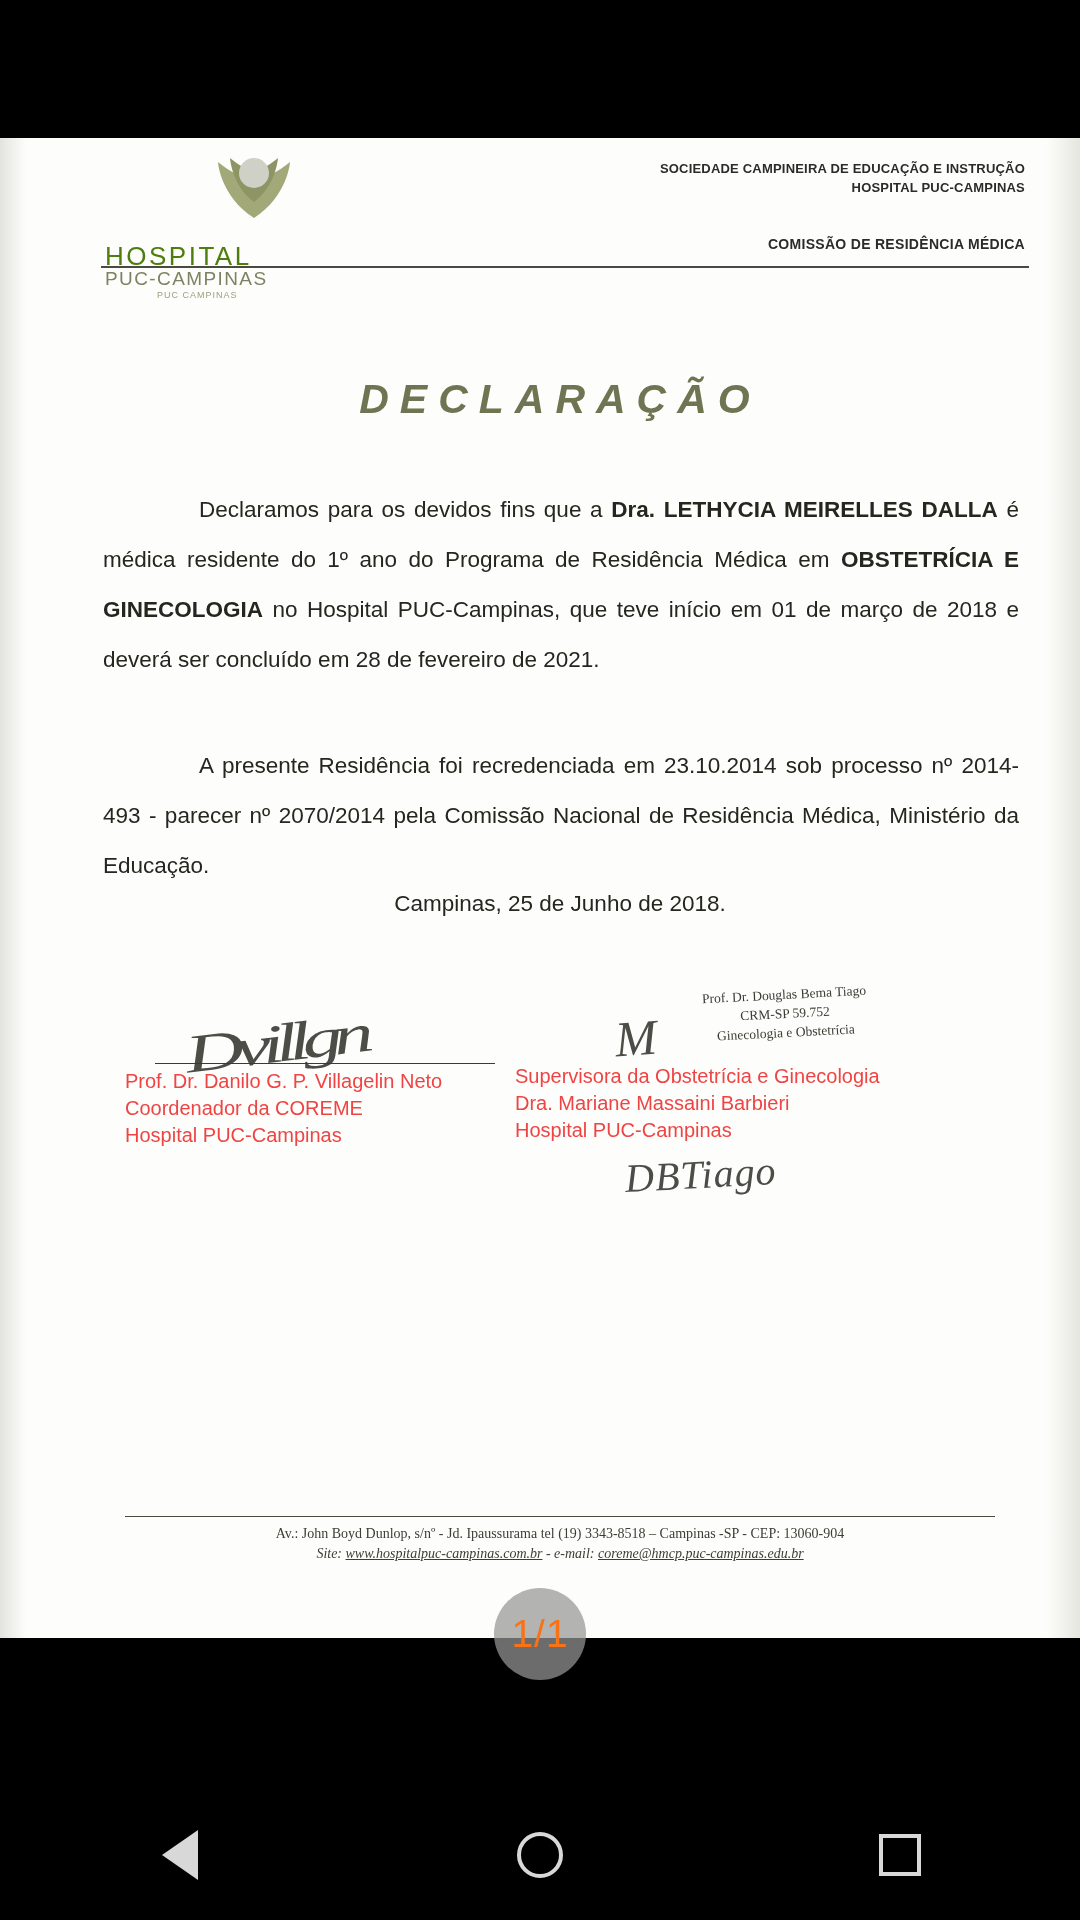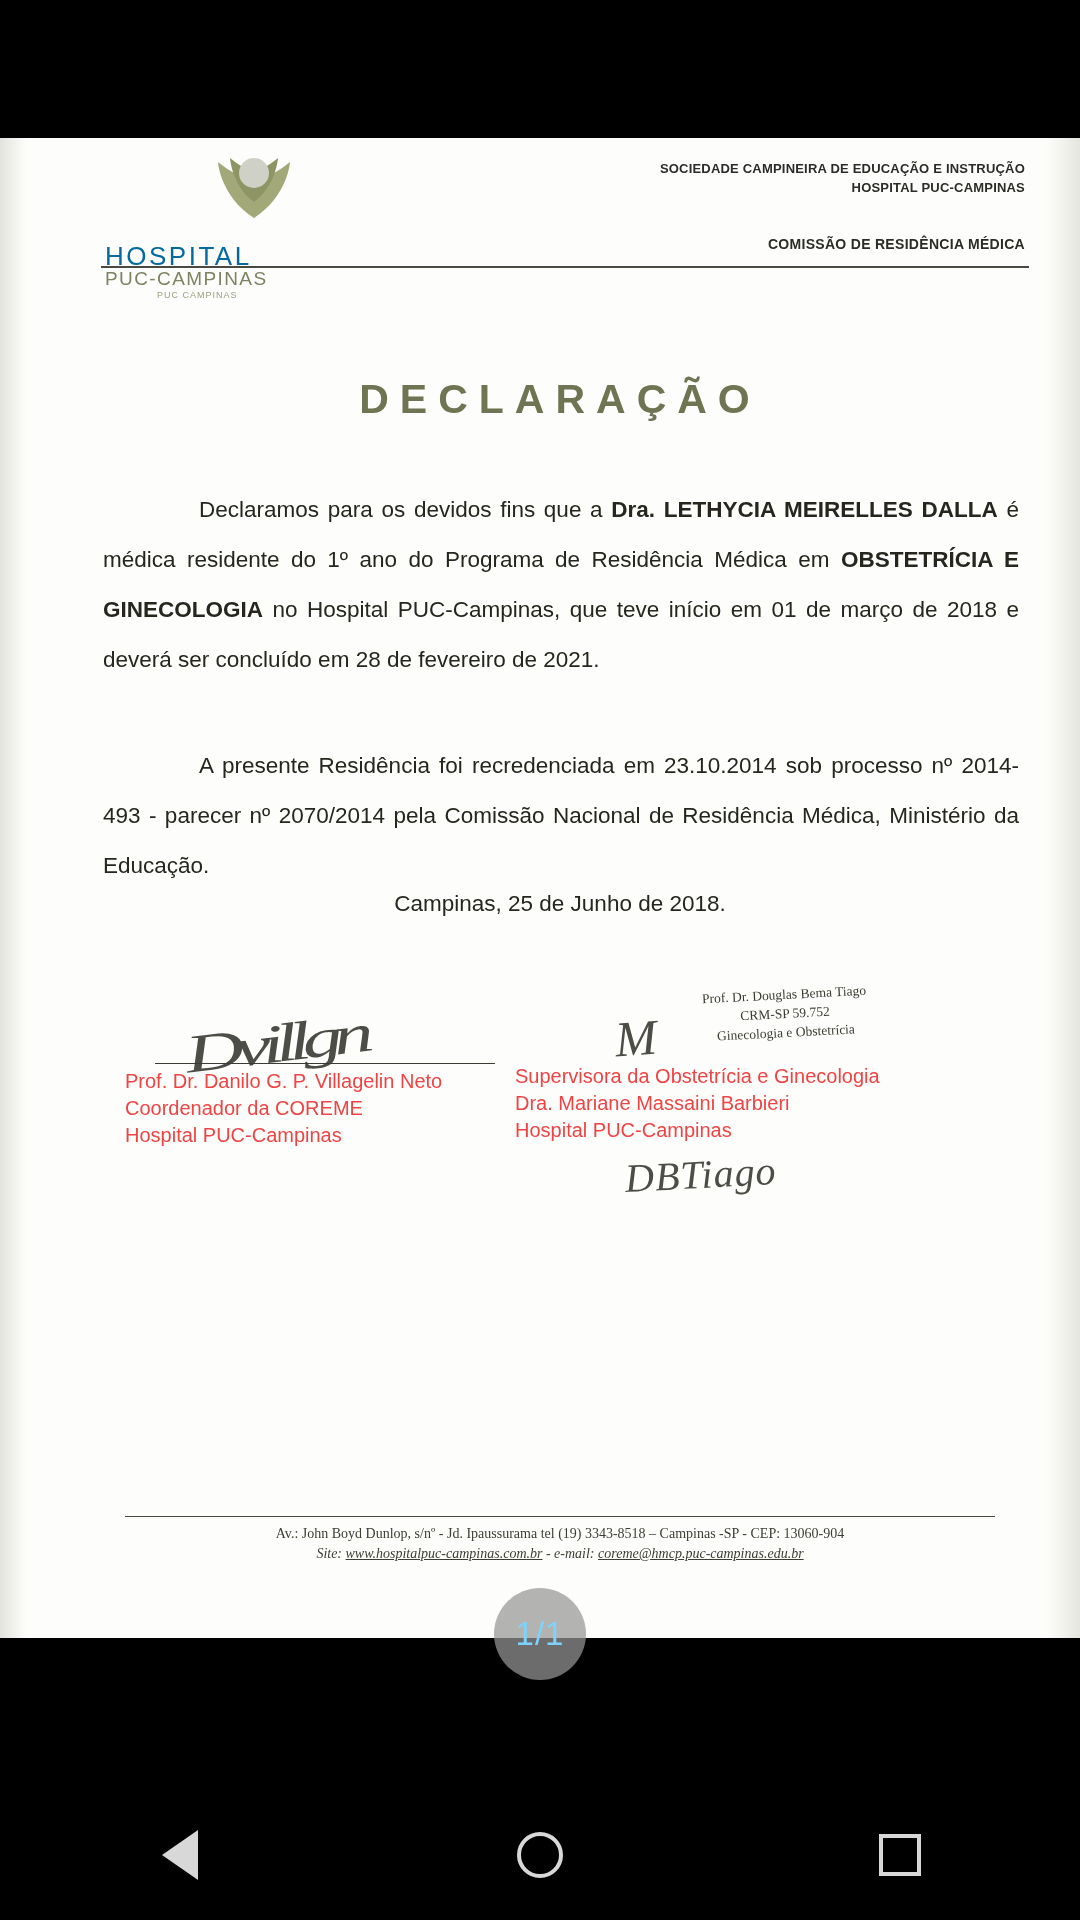--- a/index.html
+++ b/index.html
@@ -71,21 +71,21 @@
     top: 0;
     width: 92px;
     height: 85px;
   }
   .logo-text1 {
     position: absolute;
     left: 0;
     top: 85px;
     font-size: 26px;
     letter-spacing: 2.5px;
-    color: #0369a1;
+    color: #4d7c0f;
     font-family: "Liberation Sans", sans-serif;
   }
   .logo-text2 {
     position: absolute;
     left: 0;
     top: 112px;
     font-size: 19px;
     letter-spacing: 1.4px;
     color: #7d8362;
   }
@@ -134,20 +134,21 @@
 
   
   .title {
     margin-top: 78px;
     text-align: center;
     font-size: 41px;
     font-weight: bold;
     letter-spacing: 11px;
     color: #6f7452;
     font-family: "Liberation Sans", sans-serif;
+    font-style: italic;
   }
 
   
   .body-block {
     margin-top: 62px;
     padding: 0 6px 0 8px;
     font-size: 22.5px;
     line-height: 50px;
     color: #26261f;
     text-align: justify;
@@ -250,22 +251,22 @@
   
   #page-indicator {
     position: absolute;
     left: 50%;
     top: 1588px;
     transform: translateX(-50%);
     width: 92px;
     height: 92px;
     border-radius: 50%;
     background: rgba(150,150,150,0.72);
-    color: #7dd3fc;
-    font-size: 33px;
+    color: #f97316;
+    font-size: 39px;
     display: flex;
     align-items: center;
     justify-content: center;
     letter-spacing: 1px;
   }
 
   
   #navbar {
     position: absolute;
     left: 0;

